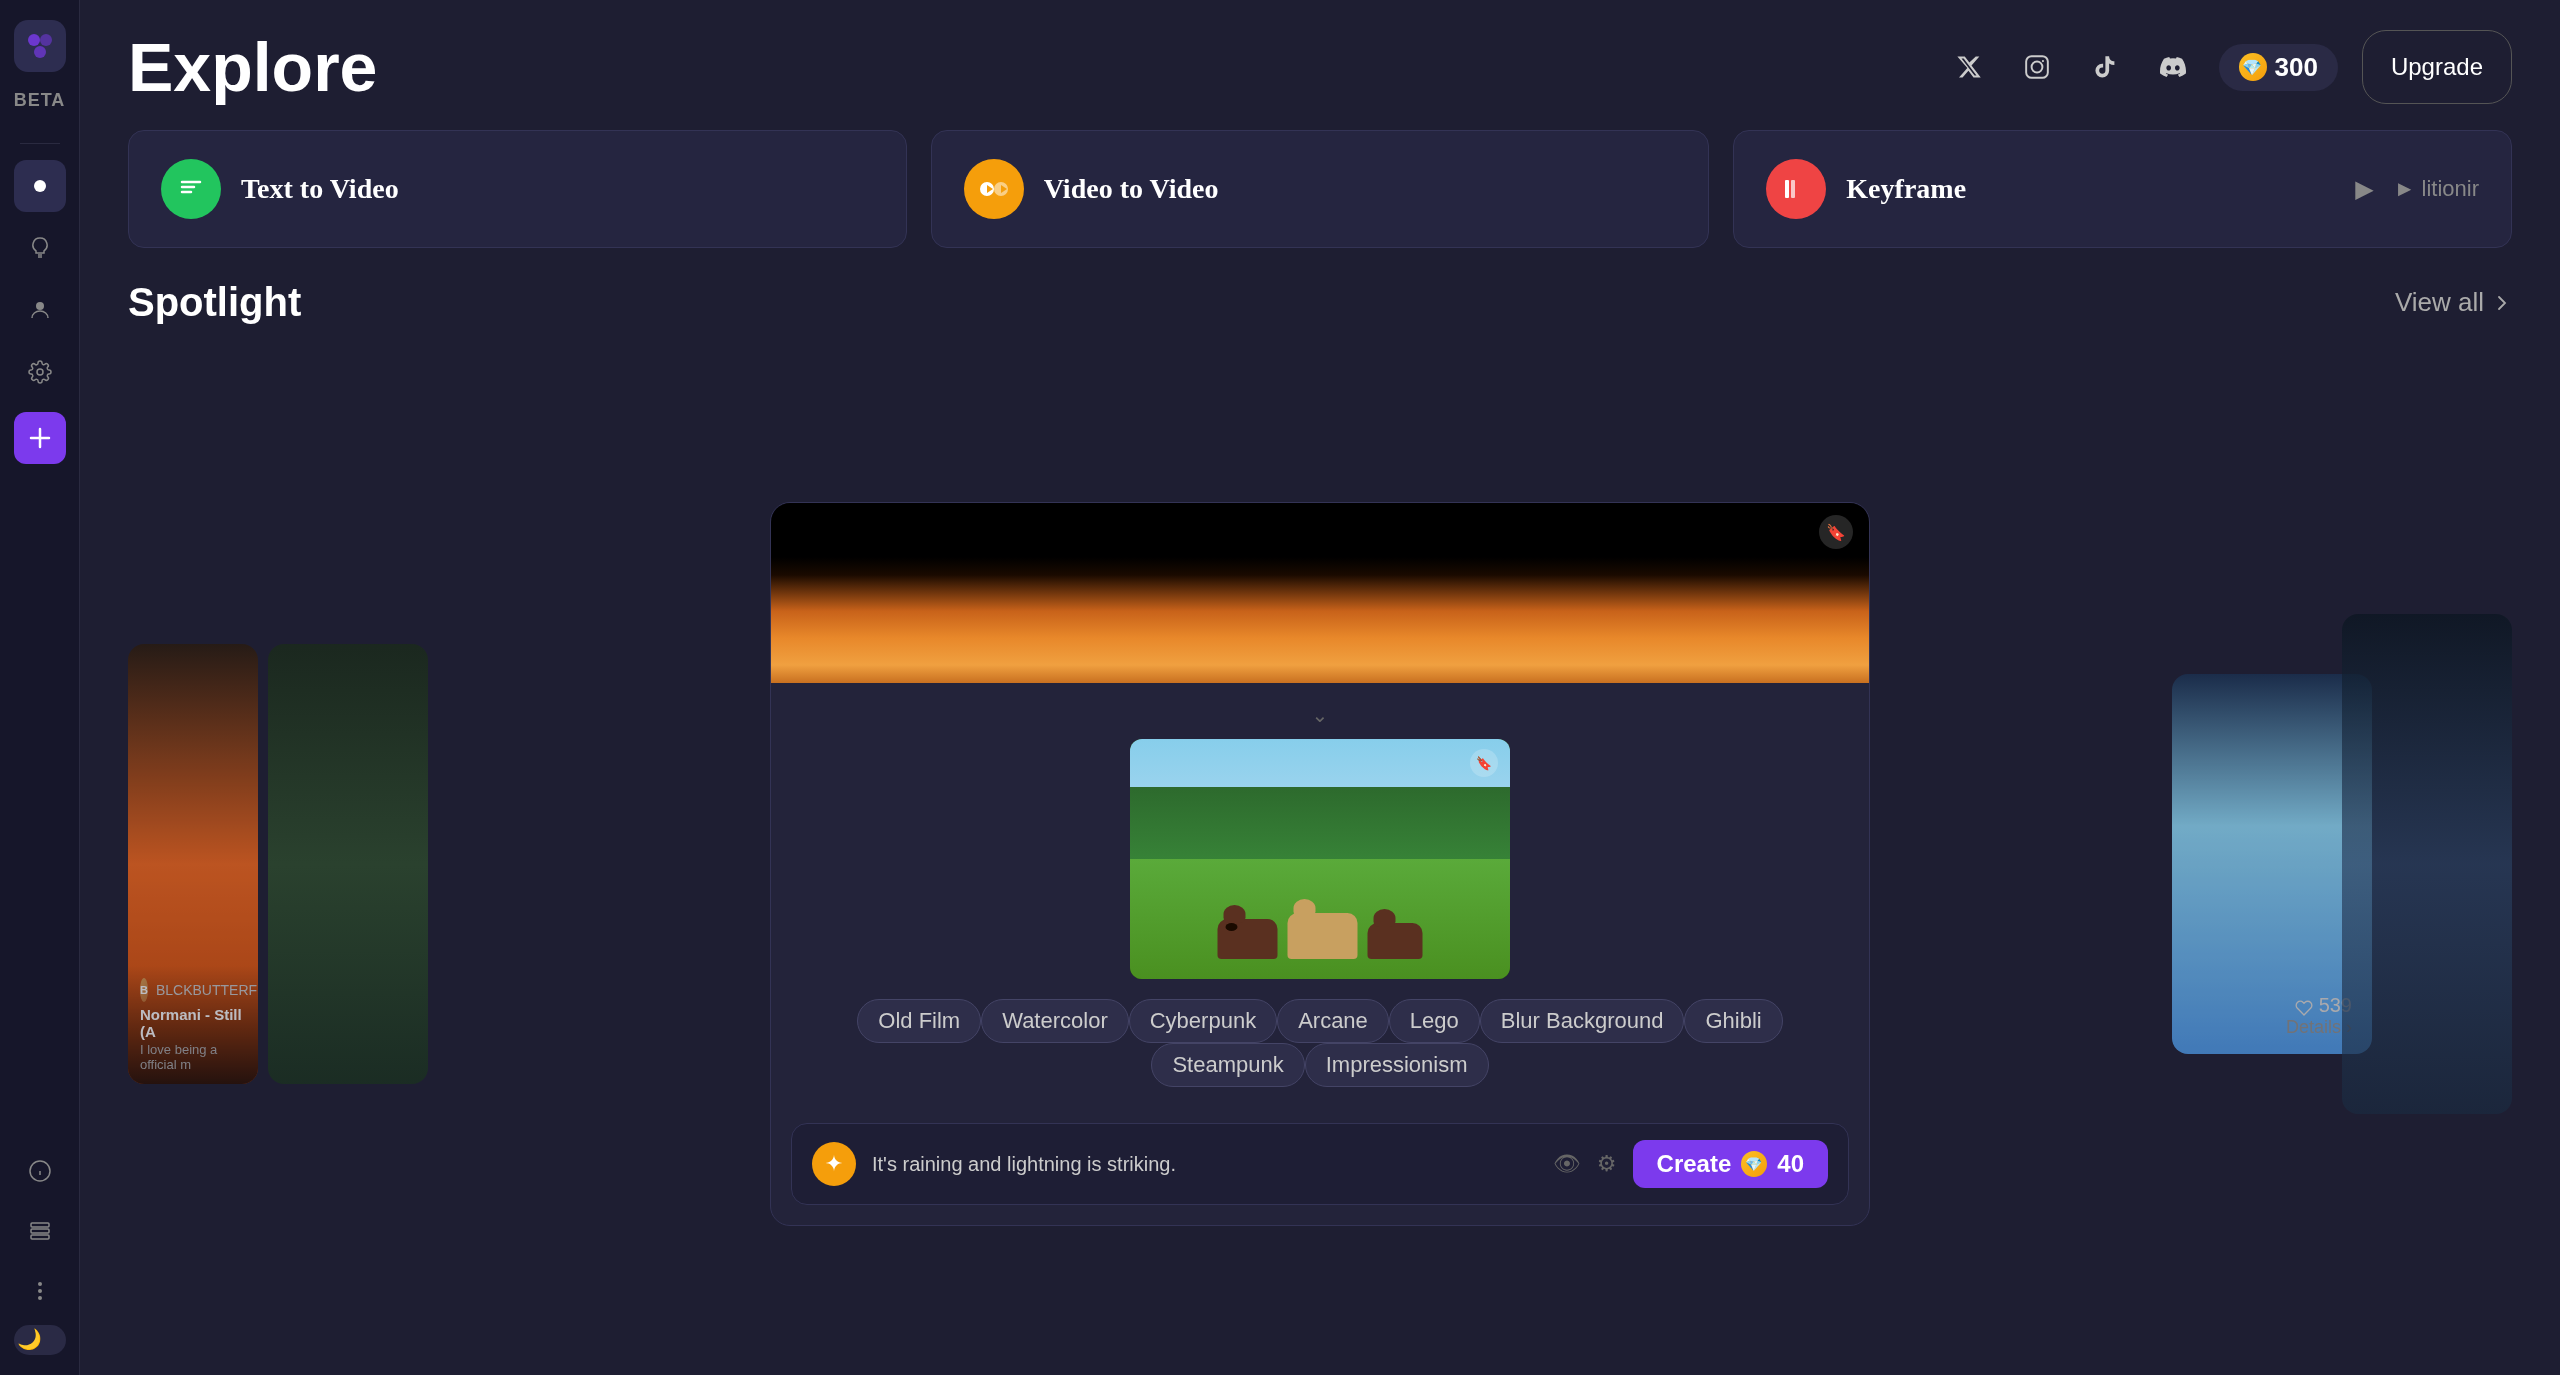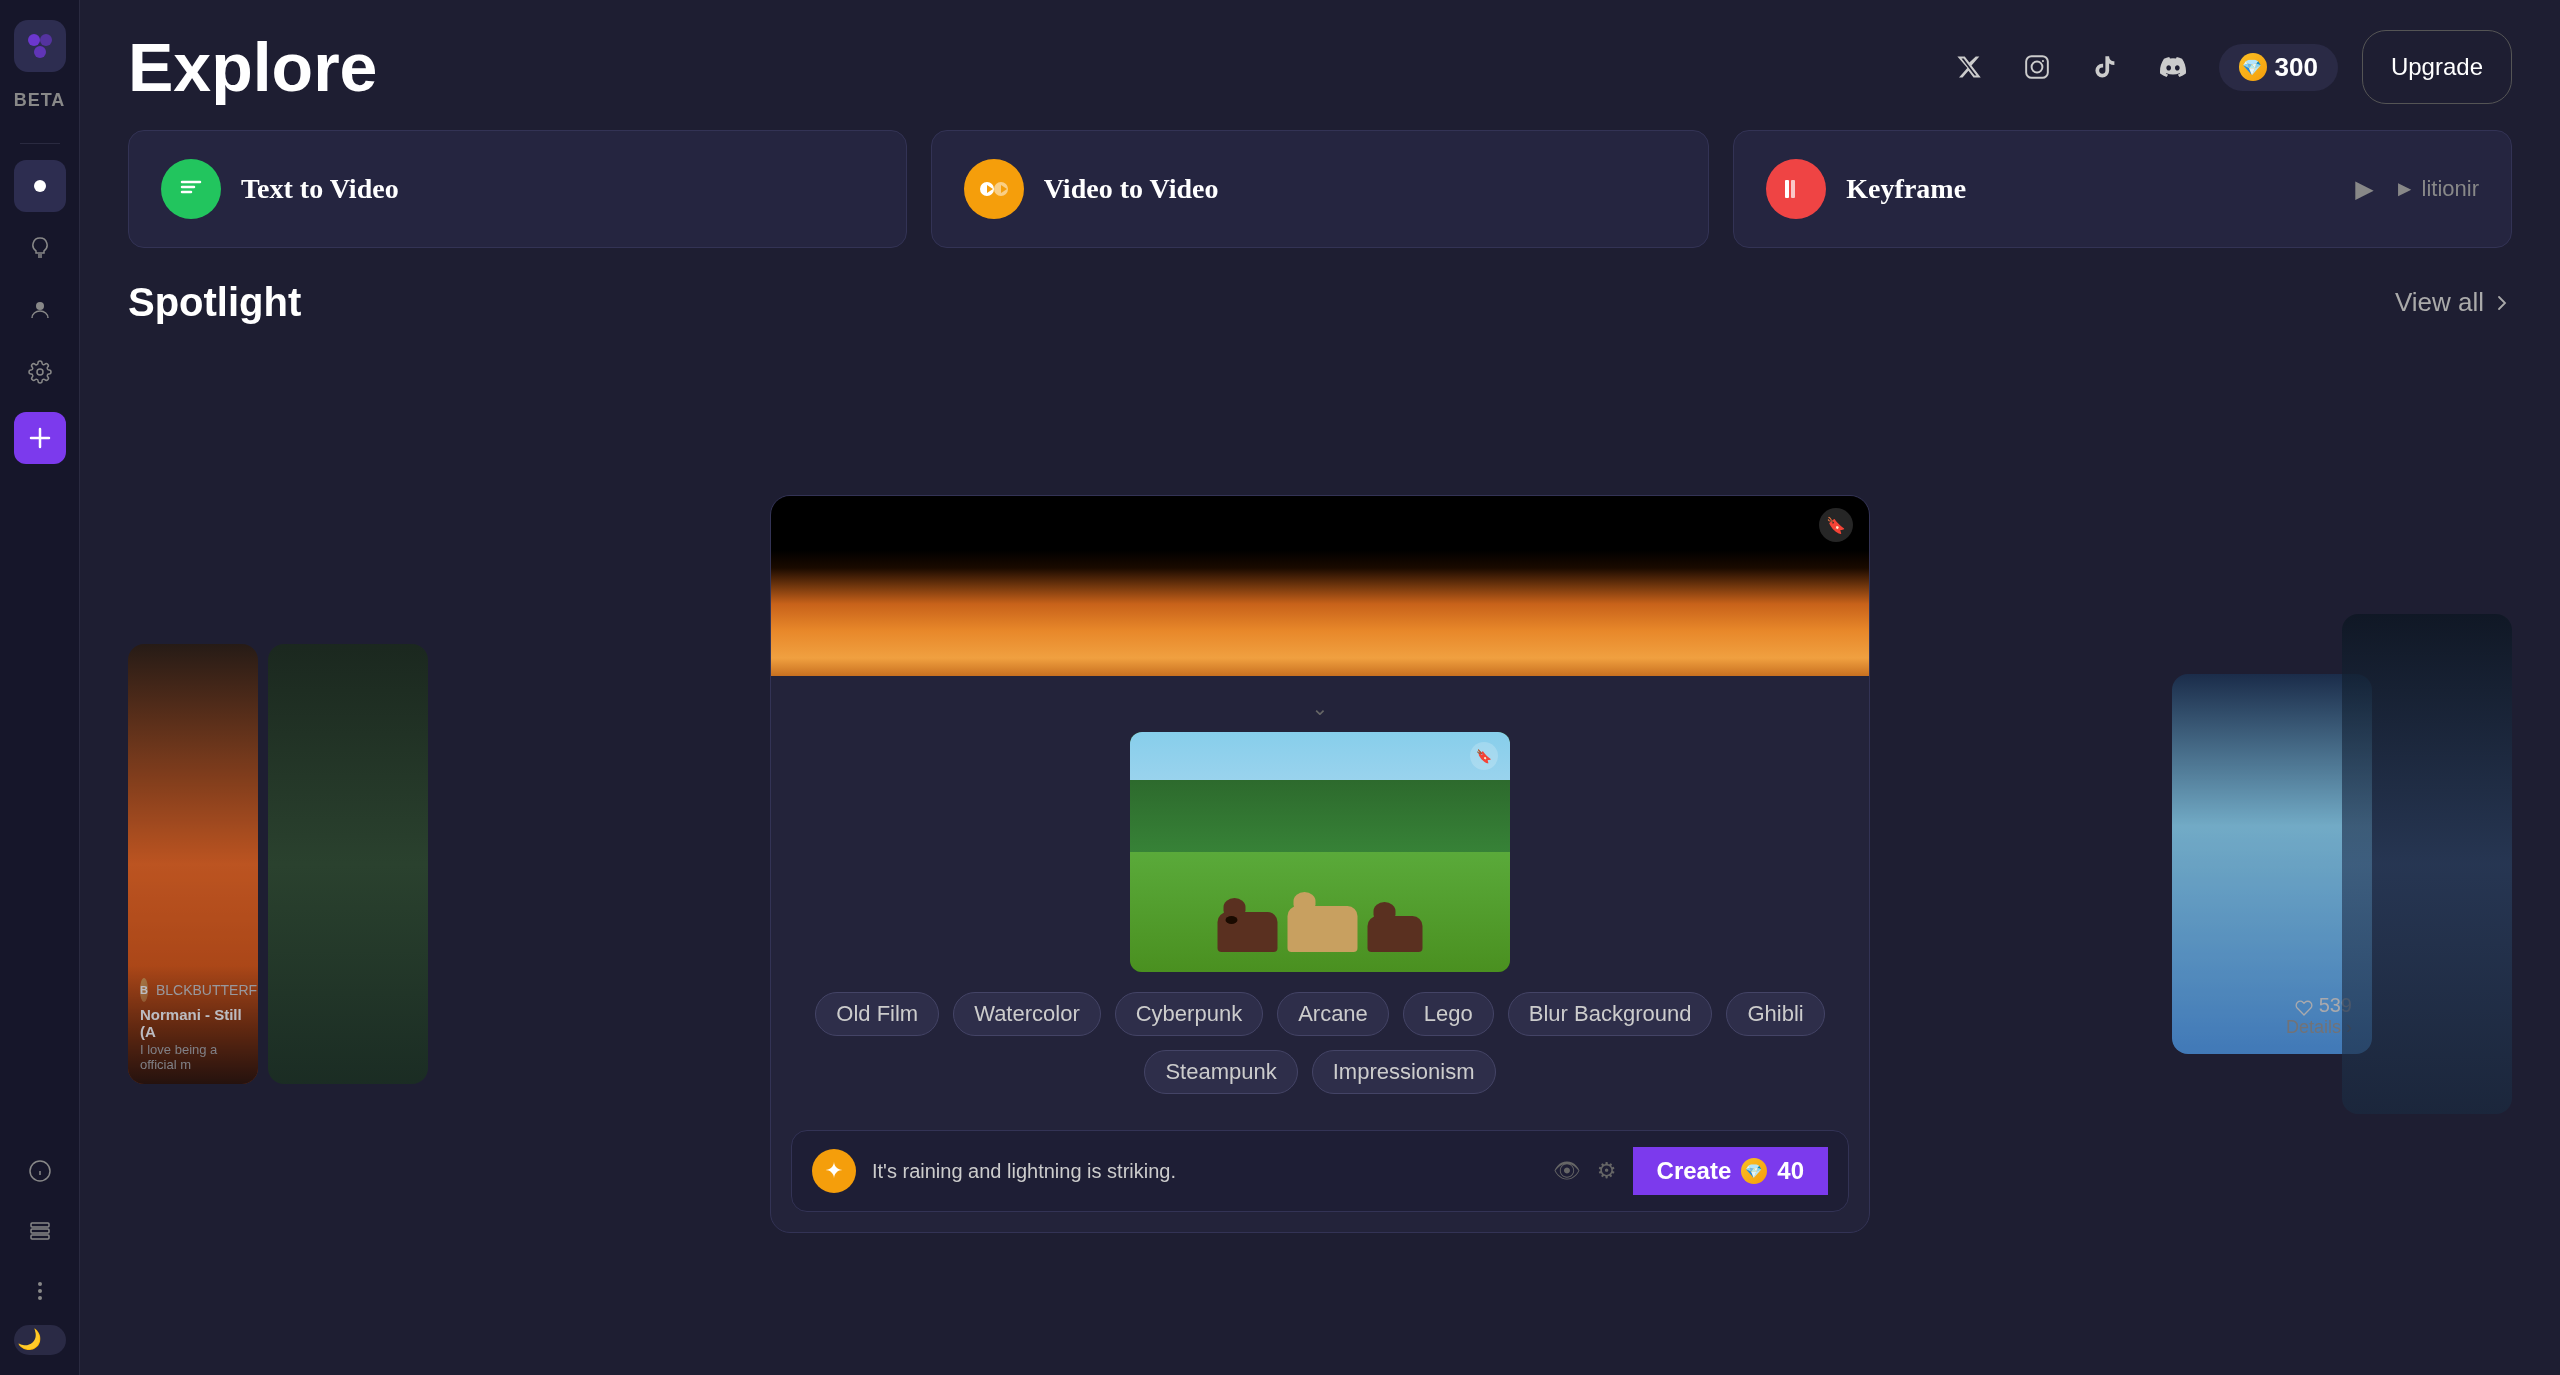--- a/index.html
+++ b/index.html
@@ -422,21 +422,20 @@
       left: 8px;
       width: 12px;
       height: 8px;
       background: #1a0a00;
       border-radius: 50%;
     }
 
     
     .style-tags {
       display: flex;
-      gap: 14px;
       flex-wrap: wrap;
       justify-content: center;
       margin-bottom: 16px;
     }
     .style-tag {
       background: #2e2e4a;
       border: 1px solid #444466;
       border-radius: 24px;
       padding: 8px 20px;
       font-size: 22px;
@@ -482,21 +481,21 @@
       gap: 16px;
     }
     .input-action-icon {
       color: #666;
       font-size: 22px;
       cursor: pointer;
     }
     .create-btn {
       background: #7c3aed;
       border: none;
-      border-radius: 0;
+      border-radius: 12px;
       padding: 10px 24px;
       display: flex;
       align-items: center;
       gap: 10px;
       color: #fff;
       font-size: 24px;
       font-weight: 600;
       cursor: pointer;
     }
     .create-btn .gem {

